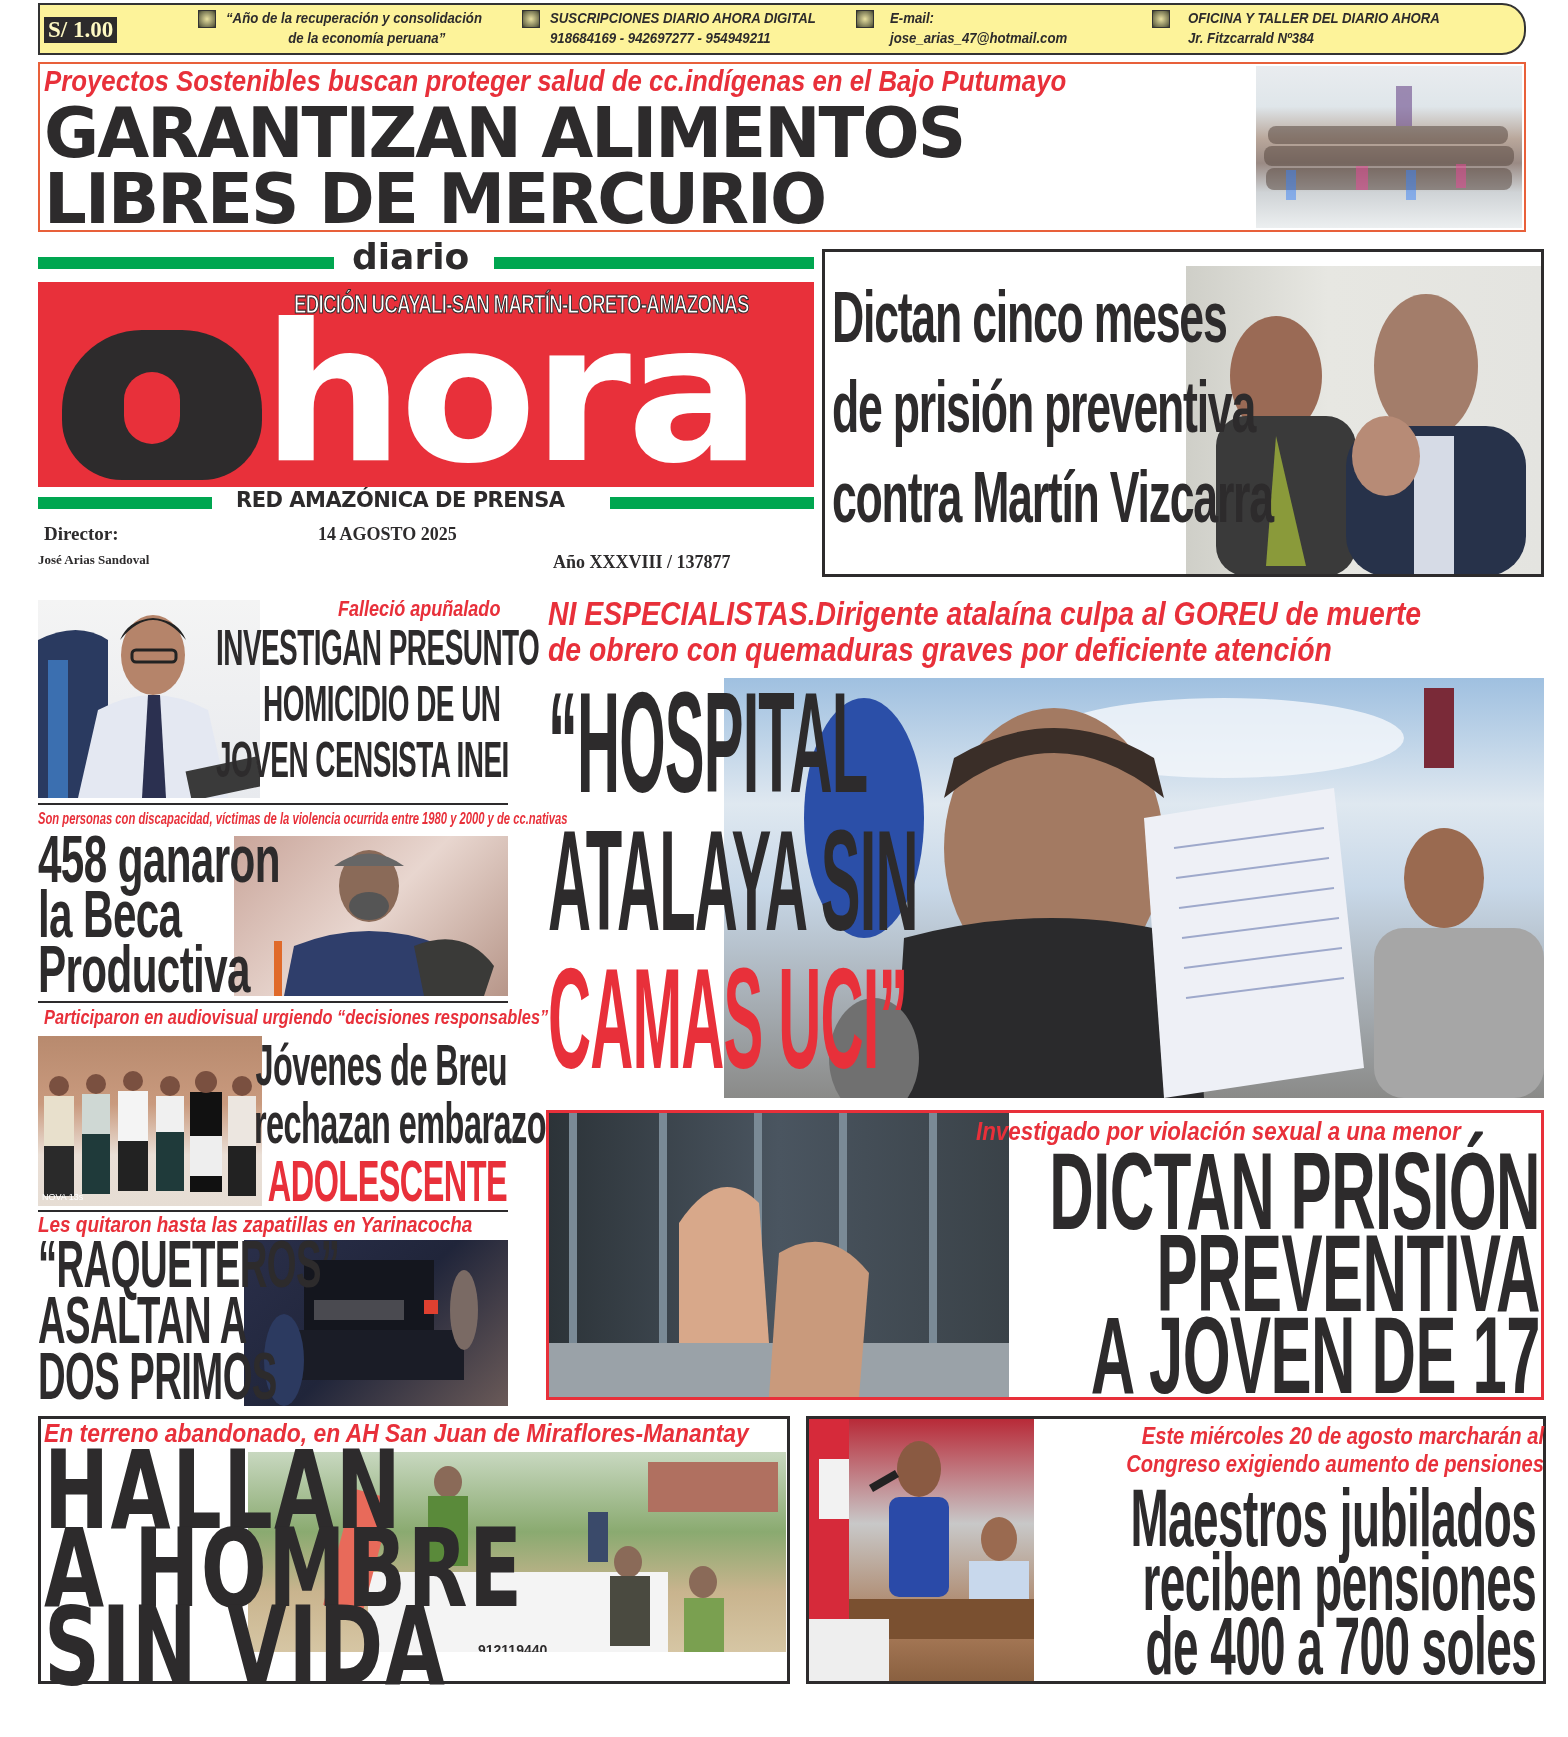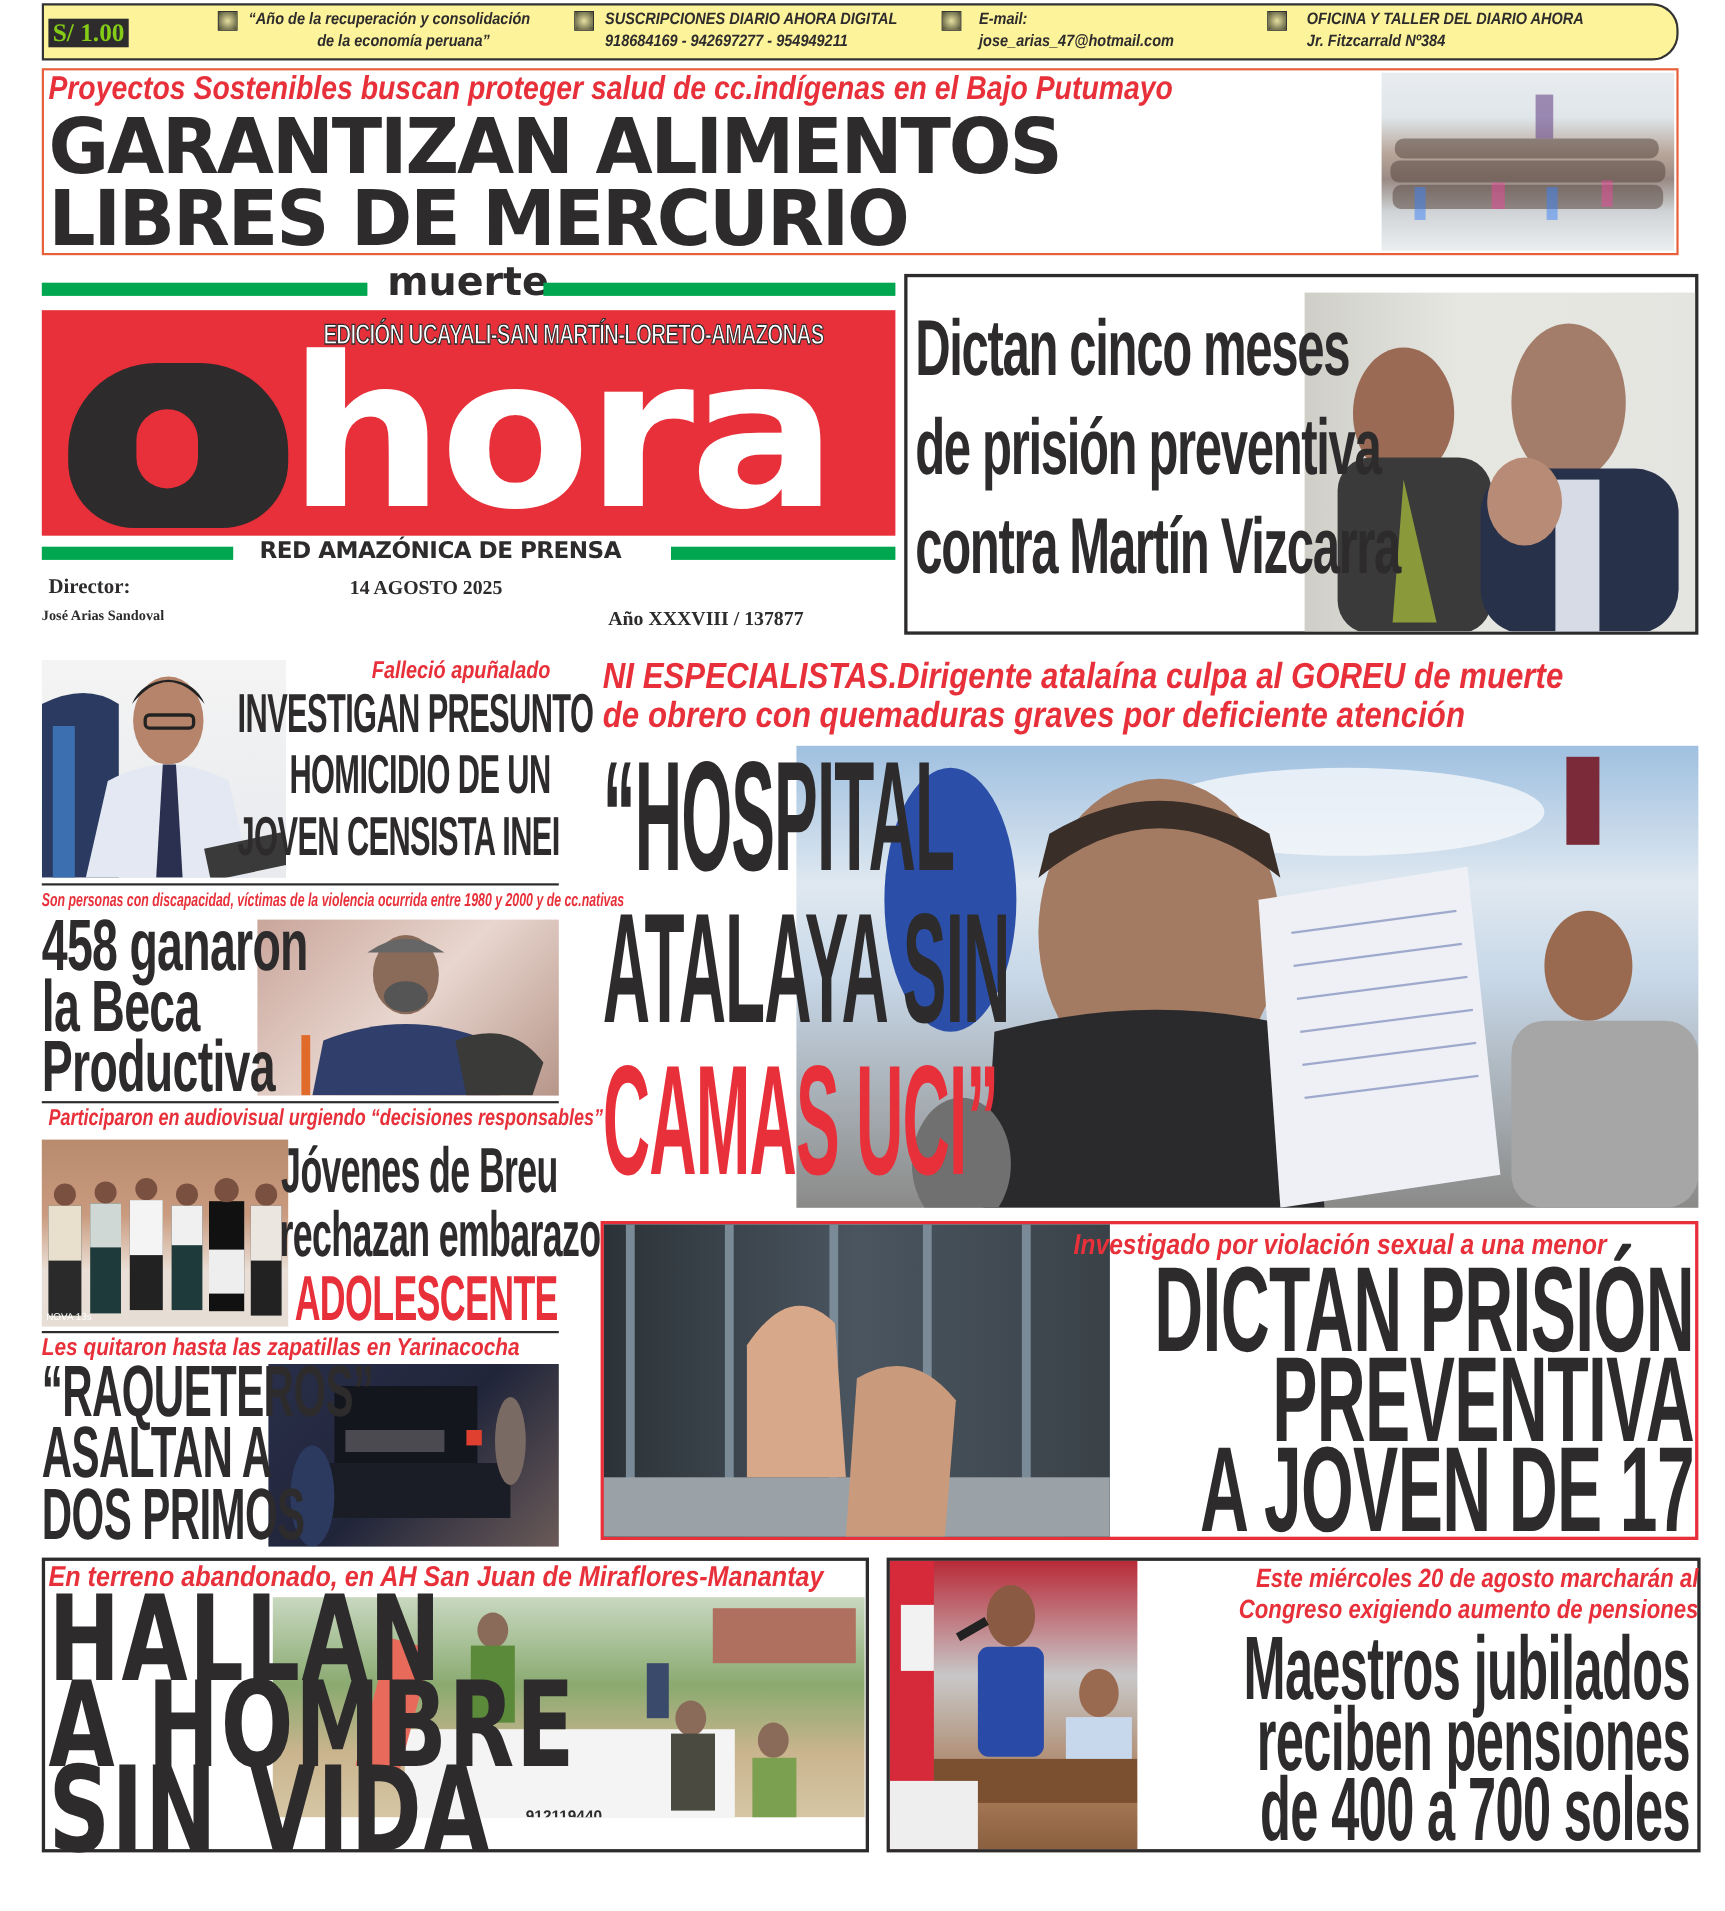--- a/index.html
+++ b/index.html
@@ -8,21 +8,21 @@
   .abs { position: absolute; }
 
   
   .cond { font-family: "Liberation Sans", sans-serif; font-weight: 700; transform-origin: left top; white-space: nowrap; letter-spacing: -1px; }
   .red { color: #e8303a; }
   .dark { color: #2d2b2c; }
   .kicker { font-family: "Liberation Sans", sans-serif; font-style: italic; font-weight: 700; color: #e8303a; white-space: nowrap; }
 
   
   #topbar { left: 38px; top: 3px; width: 1488px; height: 52px; background: #fdf39a; border: 2px solid #333; border-radius: 0 24px 24px 0; }
-  #price { left: 44px; top: 17px; background: #2d2b2c; color: #84cc16; font-family: "Liberation Serif", serif; font-weight: 700; font-size: 23px; padding: 0 4px; line-height: 26px; }
+  #price { left: 44px; top: 17px; background: #2d2b2c; color: #fef9c3; font-family: "Liberation Serif", serif; font-weight: 700; font-size: 23px; padding: 0 4px; line-height: 26px; }
   .tb-bullet { width: 18px; height: 18px; background: radial-gradient(circle, #e8e0a0 0%, #6a6a4a 80%, #3a3a2a 100%); border: 1px solid #333; }
   .tb-text { font-style: italic; font-weight: 700; font-size: 15px; line-height: 20px; color: #2d2b2c; white-space: nowrap; font-family: "Liberation Sans", sans-serif; transform: scaleX(0.88); transform-origin: left top; }
 
   
   #topstory { left: 38px; top: 62px; width: 1488px; height: 170px; border: 2px solid #e8603a; }
   #topphoto { left: 1256px; top: 66px; width: 266px; height: 162px; background: linear-gradient(180deg,#e9ecef 0%,#dfe6ea 25%, #b9a79b 45%, #9a8a84 60%, #cfd3d6 78%, #eceff0 100%); overflow: hidden; }
 
   
   .greenbar { background: #00a650; height: 12px; }
   #logo-red { left: 38px; top: 282px; width: 776px; height: 205px; background: #e8303a; }
@@ -84,21 +84,21 @@
       </g>
     <g fill="#ec4899" opacity="0.5">
         <rect x="100" y="100" width="12" height="24"></rect>
         <rect x="200" y="98" width="10" height="24"></rect>
       </g>
     <rect x="140" y="20" width="16" height="40" fill="#6b4a8a" opacity="0.6"></rect>
   </svg>
 </div>
 
 <div class="abs greenbar" style="left:38px;top:257px;width:296px;"></div>
-<div class="abs" style="left:352px;top:236px;font-family:'DejaVu Sans',sans-serif;font-weight:700;font-size:36px;color:#2d2b2c;">muerte</div>
+<div class="abs" style="left:352px;top:236px;font-family:'DejaVu Sans',sans-serif;font-weight:700;font-size:36px;color:#2d2b2c;">diario</div>
 <div class="abs greenbar" style="left:494px;top:257px;width:320px;"></div>
 
 <div id="logo-red" class="abs"></div>
 <div id="edition" class="abs">EDICIÓN UCAYALI-SAN MARTÍN-LORETO-AMAZONAS</div>
 <div id="logo-a" class="abs">
   <div style="position:absolute;left:62px;top:42px;width:56px;height:72px;background:#e8303a;border-radius:28px;"></div>
 </div>
 <div id="logo-hora" class="abs">hora</div>
 
 <div class="abs greenbar" style="left:38px;top:497px;width:174px;"></div>

